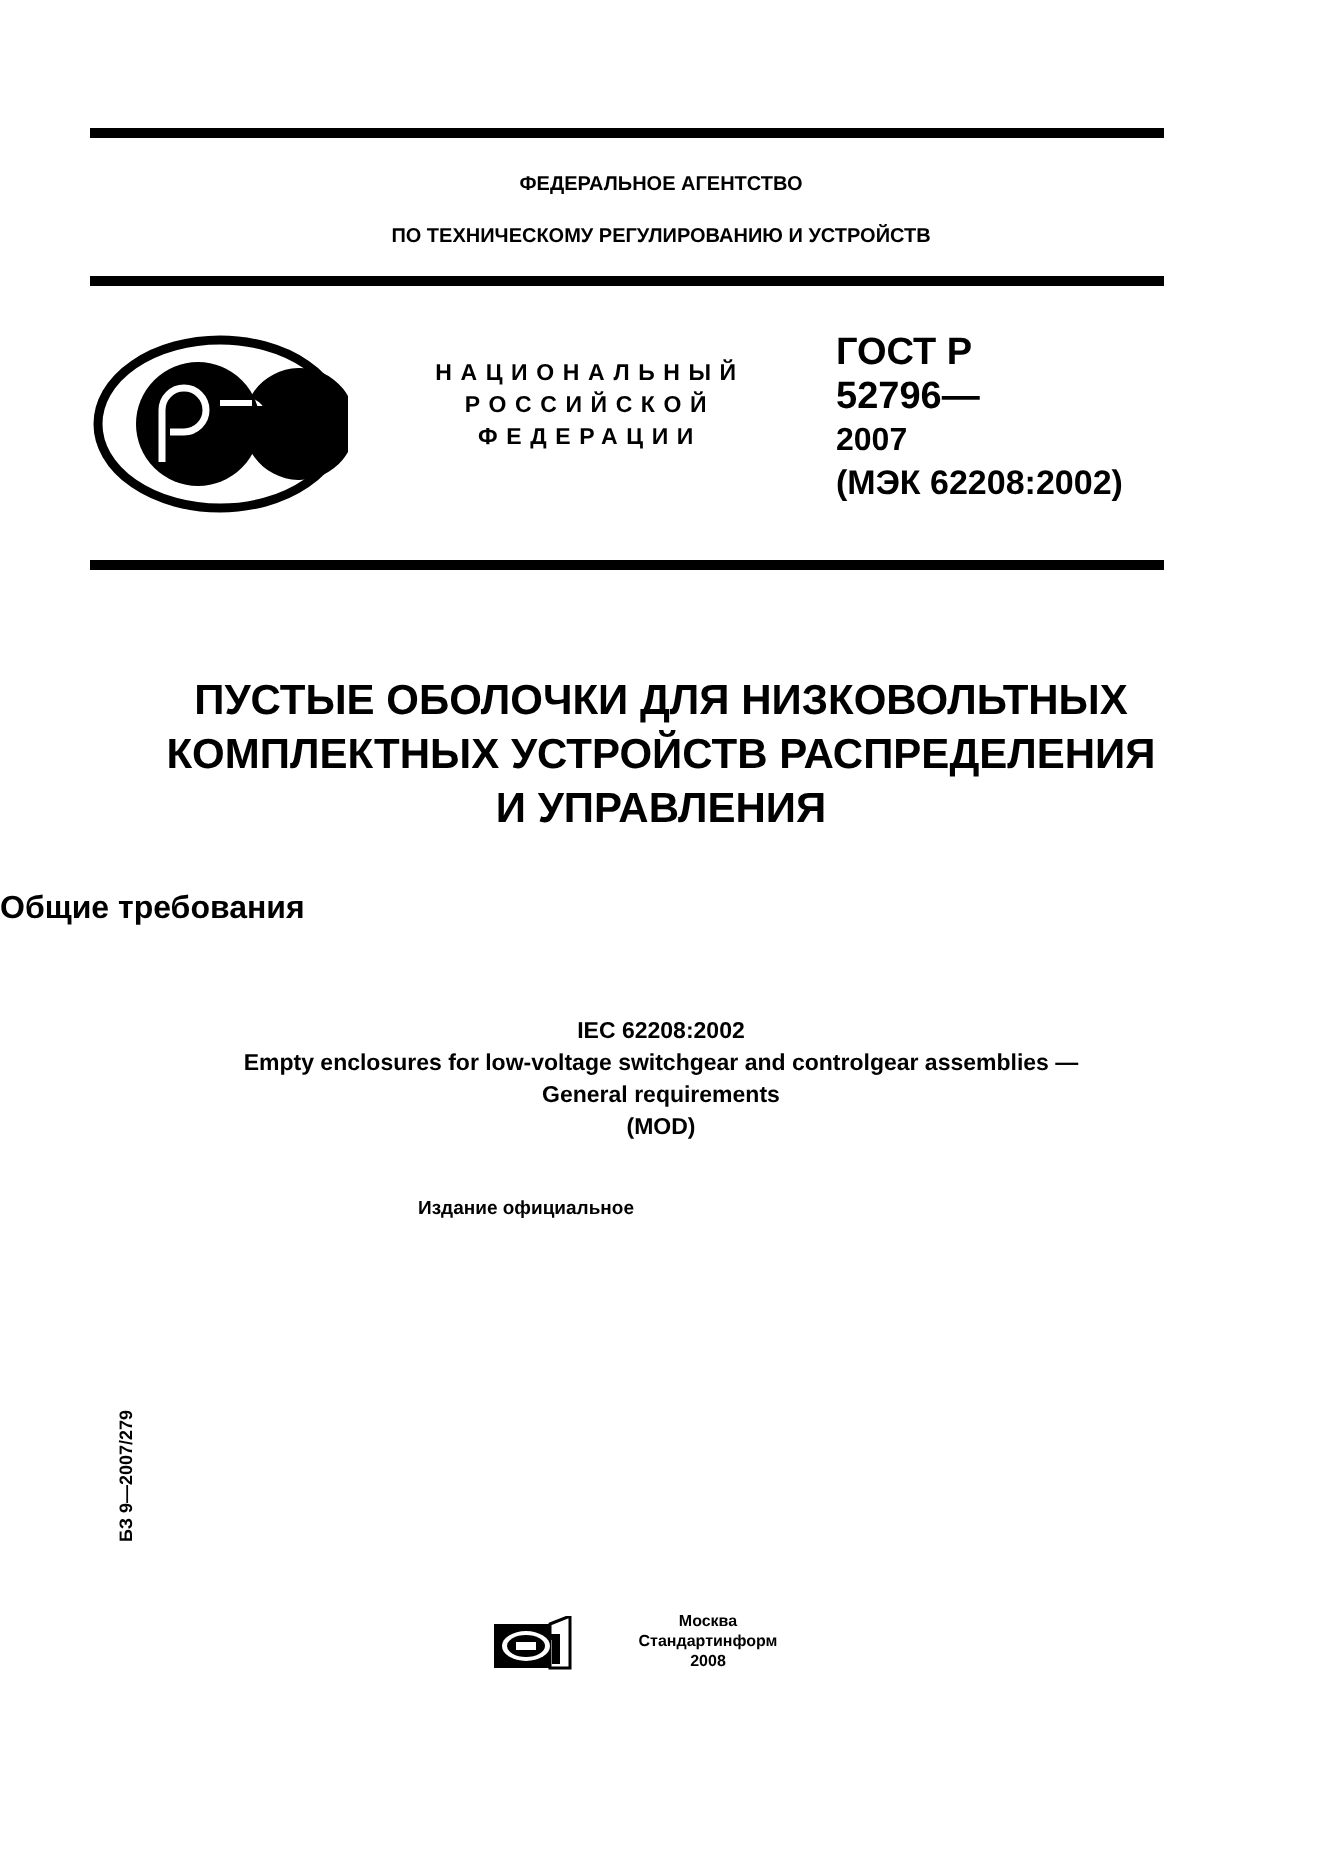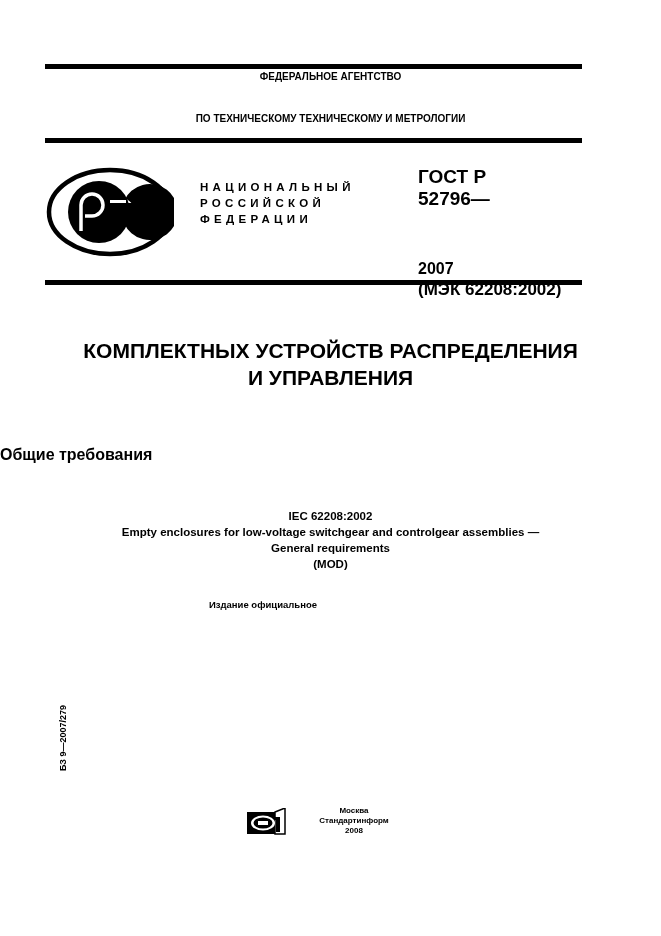--- a/index.html
+++ b/index.html
@@ -22,50 +22,50 @@
       height: 5px;
       background: #000;
     }
     .center-text {
       position: absolute;
       left: 0;
       width: 661px;
       text-align: center;
       font-weight: bold;
     }
-    #agency-line1 { top: 71px; font-size: 10px; }
+    #agency-line1 { top: 87px; font-size: 10px; }
     #agency-line2 { top: 113px; font-size: 10px; }
 
     .logo-gost {
       position: absolute;
       left: 46px;
       top: 167px;
       width: 128px;
       height: 90px;
     }
     .national {
       position: absolute;
       left: 200px;
       top: 179px;
       width: 190px;
-      text-align: left;
+      text-align: center;
       font-weight: bold;
       font-size: 11.5px;
       letter-spacing: 4.3px;
       line-height: 16px;
     }
     .gost-number {
       position: absolute;
       left: 418px;
       top: 166px;
       font-weight: bold;
       font-size: 19px;
       line-height: 22px;
     }
-    .gost-number .l3 { font-size: 16px; line-height: 21px; margin-top: 48px; }
+    .gost-number .l3 { font-size: 16px; line-height: 21px; }
     .gost-number .l4 { font-size: 17px; line-height: 22px; }
 
     .title {
       position: absolute;
       left: 0;
       width: 661px;
       top: 337px;
       text-align: center;
       font-weight: bold;
       font-size: 21px;
@@ -125,21 +125,21 @@
       font-weight: bold;
       font-size: 8px;
       line-height: 10px;
     }
   </style>
 </head>
 <body>
 
 <div class="rule" style="top:64px;"></div>
 <div class="center-text" id="agency-line1">ФЕДЕРАЛЬНОЕ АГЕНТСТВО</div>
-<div class="center-text" id="agency-line2">ПО ТЕХНИЧЕСКОМУ ТЕХНИЧЕСКОМУ И МЕТРОЛОГИИ</div>
+<div class="center-text" id="agency-line2">ПО ТЕХНИЧЕСКОМУ РЕГУЛИРОВАНИЮ И УСТРОЙСТВ</div>
 <div class="rule" style="top:138px;"></div>
 
 <svg class="logo-gost" viewBox="0 0 128 90">
   <ellipse cx="64" cy="45" rx="61" ry="42" fill="#fff" stroke="#000" stroke-width="4.5"></ellipse>
   <circle cx="53" cy="45" r="31" fill="#000"></circle>
   <path d="M 78 34 A 28 28 0 1 1 78 56 L 66 56 A 14 14 0 1 0 66 34 Z" fill="#000"></path>
   <rect x="66" y="36" width="40" height="8" fill="#000"></rect>
   <rect x="80" y="36" width="10" height="22" fill="#000"></rect>
   <rect x="64" y="33" width="16" height="3" fill="#fff"></rect>
   <path d="M 35 64 L 35 38 A 11 11 0 1 1 46 49 L 39 49" fill="none" stroke="#fff" stroke-width="3.5"></path>
@@ -154,20 +154,21 @@
 <div class="gost-number">
   <div>ГОСТ Р</div>
   <div>52796—</div>
   <div class="l3">2007</div>
   <div class="l4">(МЭК 62208:2002)</div>
 </div>
 
 <div class="rule" style="top:280px;"></div>
 
 <div class="title">
+  <div>ПУСТЫЕ ОБОЛОЧКИ ДЛЯ НИЗКОВОЛЬТНЫХ</div>
   <div>КОМПЛЕКТНЫХ УСТРОЙСТВ РАСПРЕДЕЛЕНИЯ</div>
   <div>И УПРАВЛЕНИЯ</div>
 </div>
 
 <div class="subtitle">Общие требования</div>
 
 <div class="iec">
   <div>IEC 62208:2002</div>
   <div>Empty enclosures for low-voltage switchgear and controlgear assemblies —</div>
   <div>General requirements</div>

